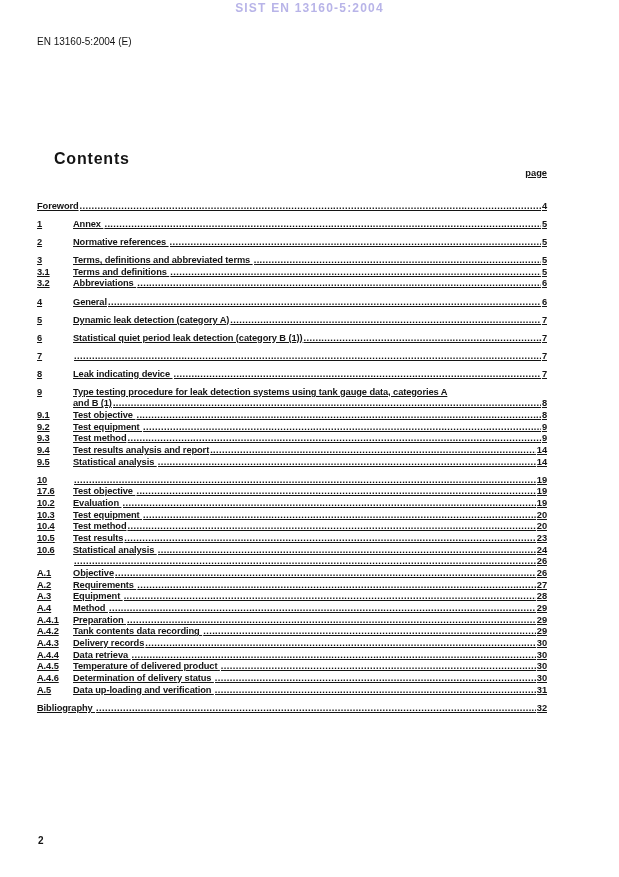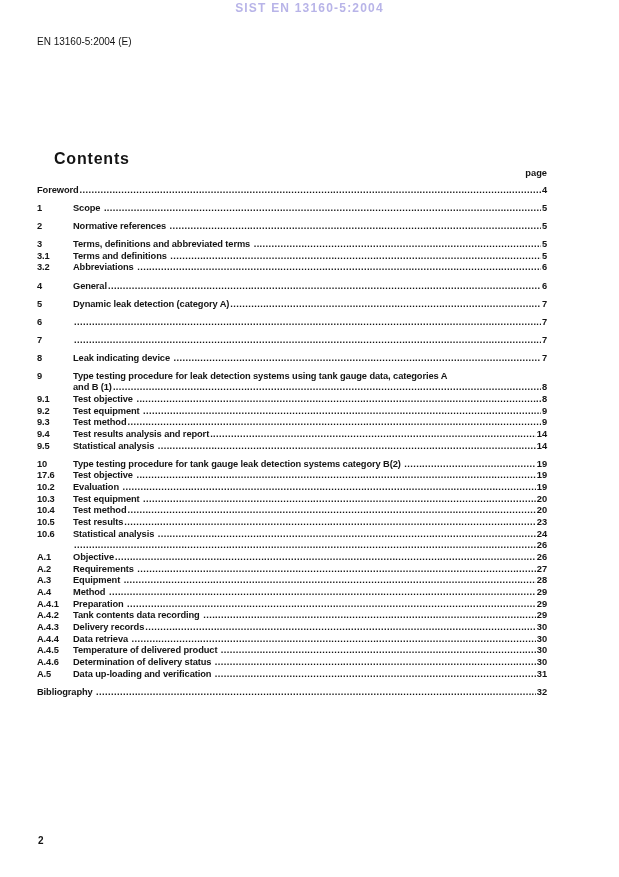--- a/index.html
+++ b/index.html
@@ -22,28 +22,28 @@
   .doc-ref {
     position: absolute; top: 36px; left: 37px;
     font-weight: normal; font-size: 10px;
   }
   .contents-title {
     position: absolute; top: 133px; left: 37px;
     font-weight: bold; font-size: 16px; letter-spacing: 0.8px;
     margin: 17px;
   }
   .content {
-    position: absolute; top: 167px; left: 37px; width: 510px;
+    position: absolute; top: 167px; left: 37px; width: 510px; text-decoration: underline;
   }
   .page-label {
     text-align: right;
     font-weight: bold; font-size: 9.3px; line-height: 12px;
   }
   .toc {
-    margin-top: 6px;
+    margin-top: 22px;
     font-weight: bold; font-size: 9.3px; letter-spacing: -0.1px;
   }
   .toc-row { display: flex; align-items: baseline; line-height: 11.65px; }
   .toc-row.gap { margin-top: 6.4px; }
   .num { flex: 0 0 36px; }
   .line { flex: 1 1 auto; display: flex; align-items: baseline; min-width: 0; }
   .title { white-space: pre; flex: 0 0 auto; }
   .dots { flex: 1 1 auto; overflow: hidden; white-space: nowrap; letter-spacing: 0.4px; margin: 0 1px; min-width: 6px; }
   .pagenum { flex: 0 0 auto; }
   .footer-page {
@@ -69,21 +69,21 @@
         <div class="toc-row">
           <span class="line">
             <span class="title">Foreword</span>
             <span class="dots">............................................................................................................................................................................................................................................................................................................</span>
             <span class="pagenum">4</span>
           </span>
         </div>
         <div class="toc-row gap">
           <span class="num">1</span>
           <span class="line">
-            <span class="title">Scope </span>
+            <span class="title">Annex </span>
             <span class="dots">............................................................................................................................................................................................................................................................................................................</span>
             <span class="pagenum">5</span>
           </span>
         </div>
         <div class="toc-row gap">
           <span class="num">2</span>
           <span class="line">
             <span class="title">Normative references </span>
             <span class="dots">............................................................................................................................................................................................................................................................................................................</span>
             <span class="pagenum">5</span>
@@ -125,20 +125,21 @@
           <span class="num">5</span>
           <span class="line">
             <span class="title">Dynamic leak detection (category A)</span>
             <span class="dots">............................................................................................................................................................................................................................................................................................................</span>
             <span class="pagenum">7</span>
           </span>
         </div>
         <div class="toc-row gap">
           <span class="num">6</span>
           <span class="line">
+            <span class="title">Statistical quiet period leak detection (category B (1))</span>
             <span class="dots">............................................................................................................................................................................................................................................................................................................</span>
             <span class="pagenum">7</span>
           </span>
         </div>
         <div class="toc-row gap">
           <span class="num">7</span>
           <span class="line">
             <span class="dots">............................................................................................................................................................................................................................................................................................................</span>
             <span class="pagenum">7</span>
           </span>
@@ -201,21 +202,20 @@
           <span class="num">9.5</span>
           <span class="line">
             <span class="title">Statistical analysis </span>
             <span class="dots">............................................................................................................................................................................................................................................................................................................</span>
             <span class="pagenum">14</span>
           </span>
         </div>
         <div class="toc-row gap">
           <span class="num">10</span>
           <span class="line">
-            <span class="title">Type testing procedure for tank gauge leak detection systems category B(2) </span>
             <span class="dots">............................................................................................................................................................................................................................................................................................................</span>
             <span class="pagenum">19</span>
           </span>
         </div>
         <div class="toc-row">
           <span class="num">17.6</span>
           <span class="line">
             <span class="title">Test objective </span>
             <span class="dots">............................................................................................................................................................................................................................................................................................................</span>
             <span class="pagenum">19</span>

